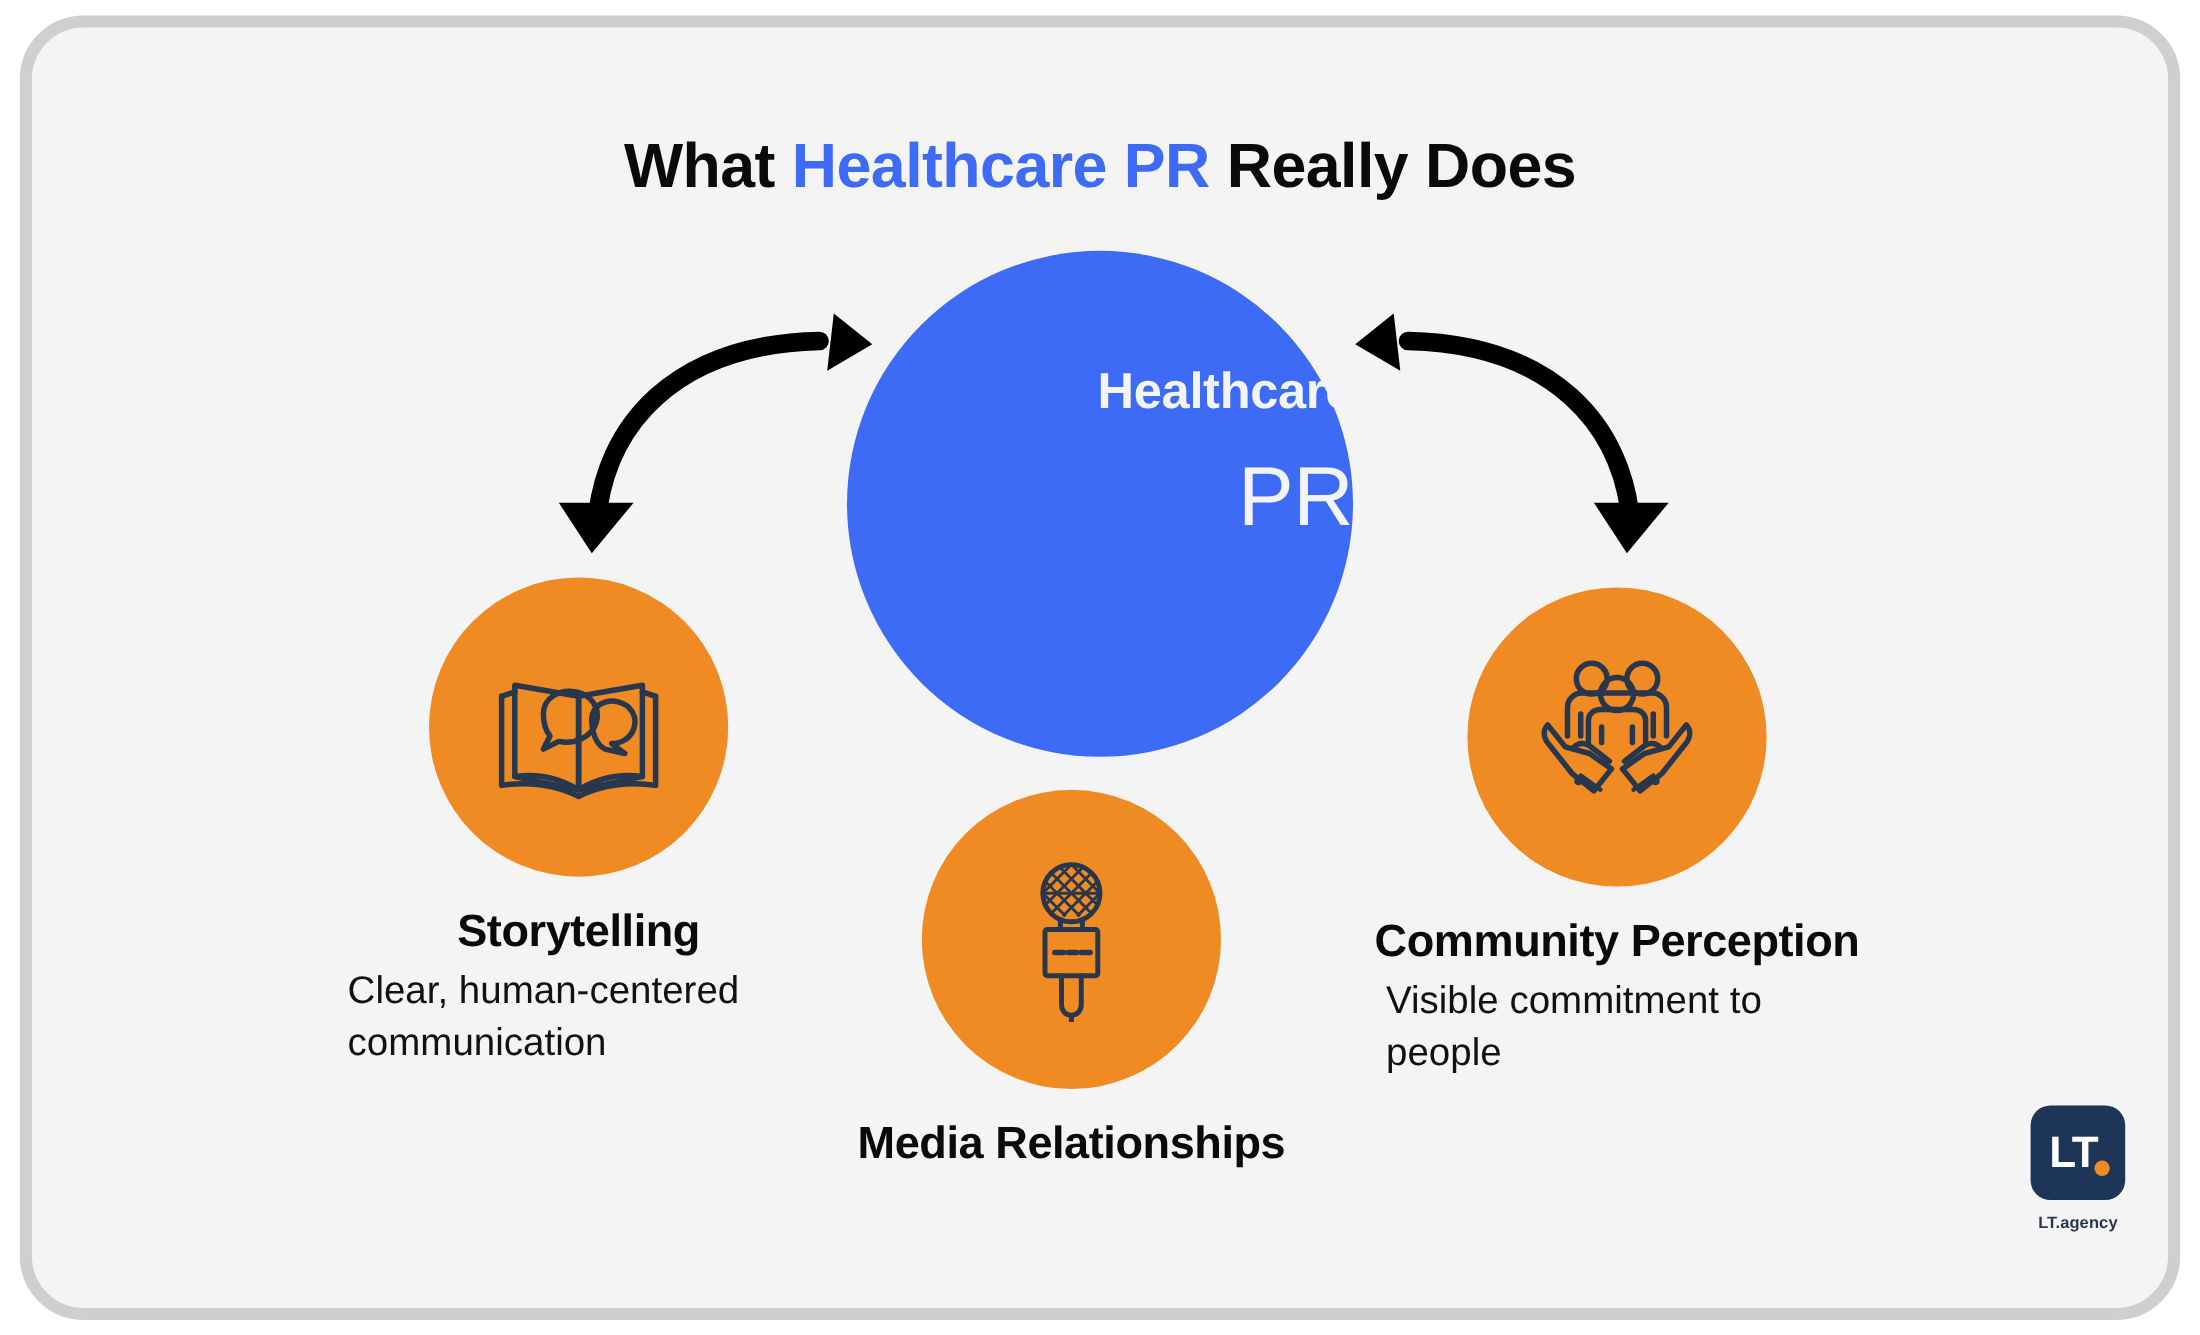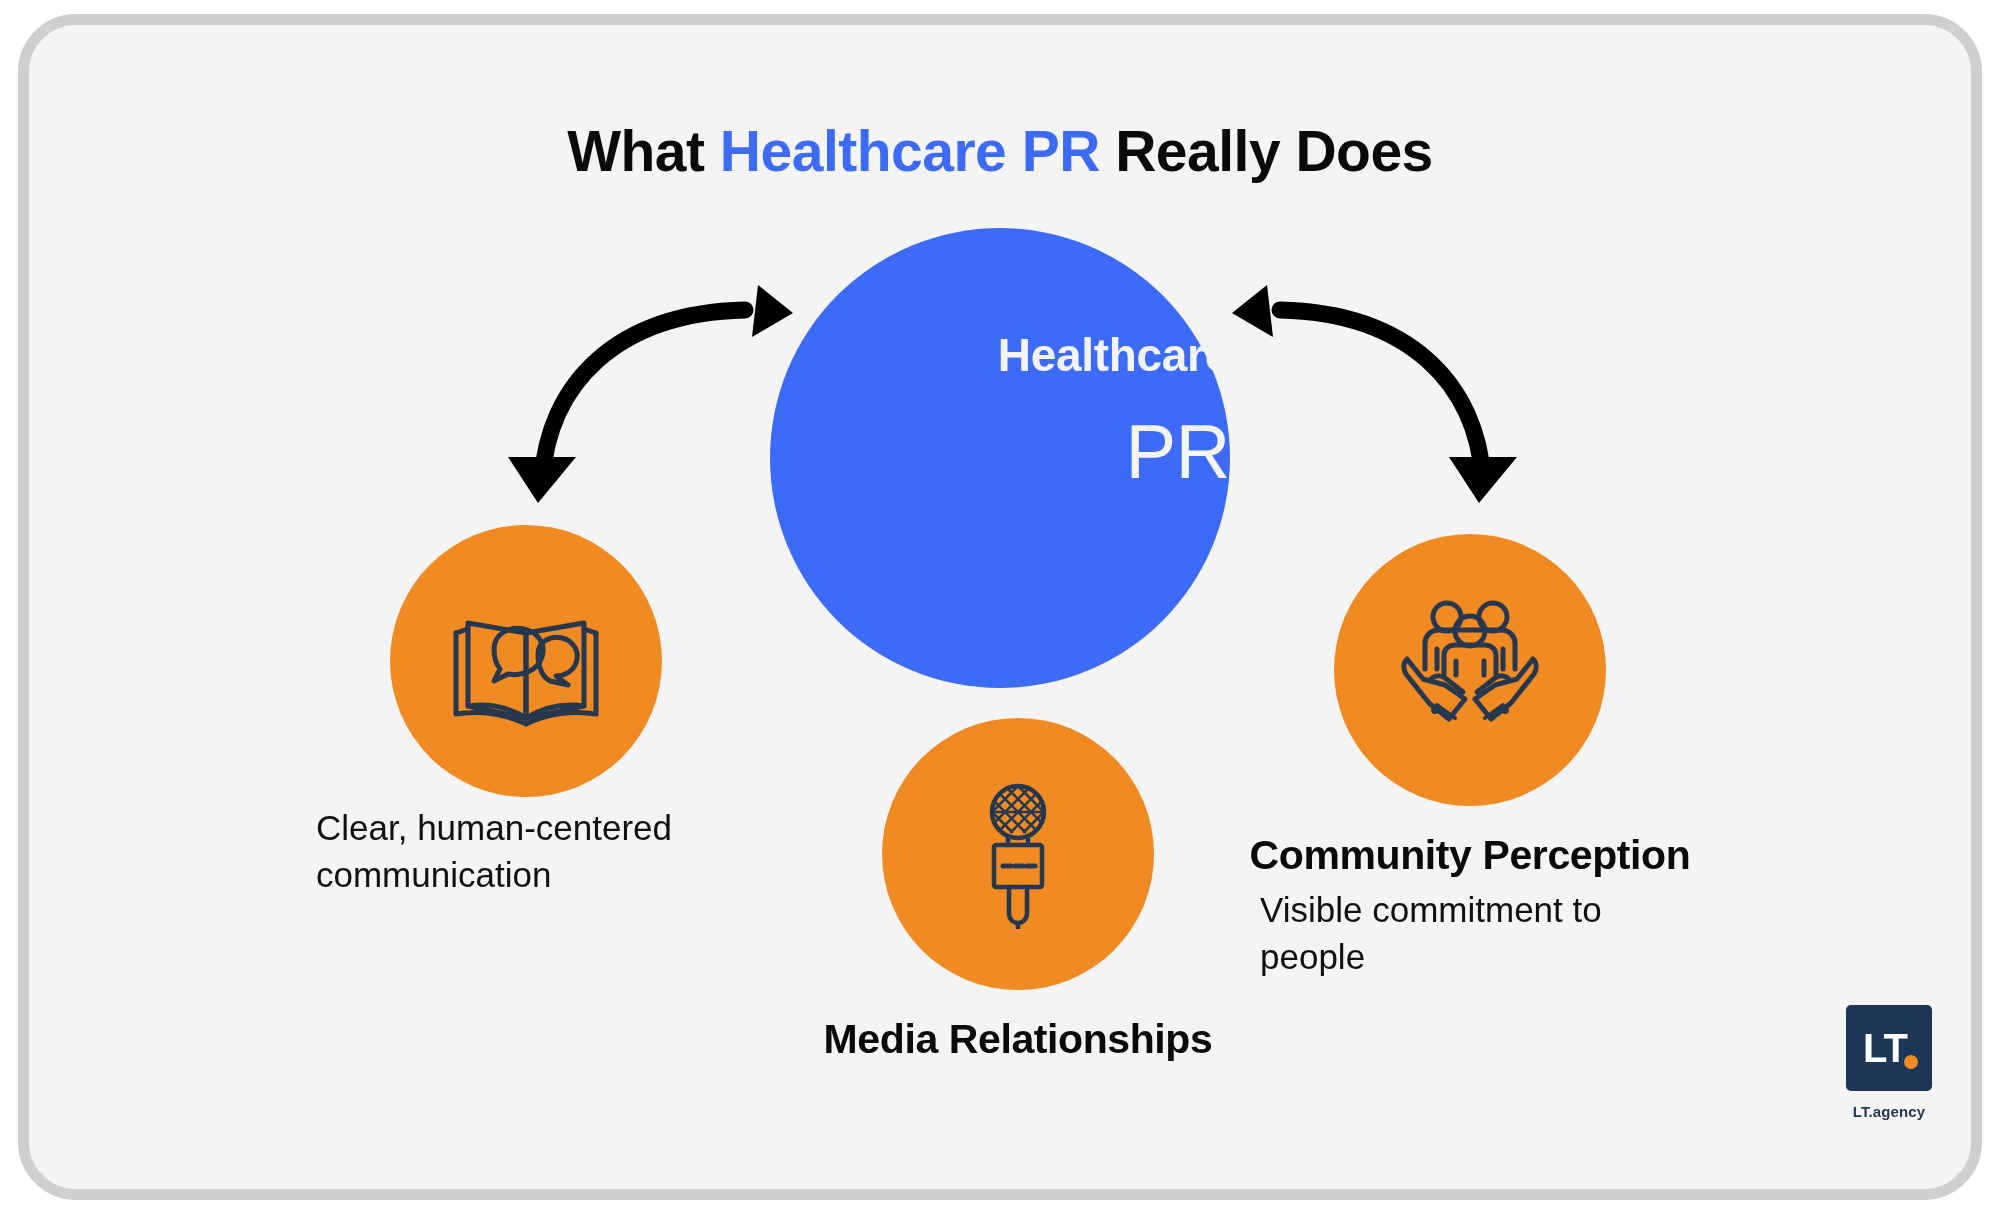--- a/index.html
+++ b/index.html
@@ -145,37 +145,37 @@
   .node-desc {
     margin-top: 8px;
     font-size: 35px;
     font-weight: normal;
     color: #111111;
     line-height: 1.33;
     max-width: 420px;
   }
 
   .node-story     { left: 316px;  top: 525px;  width: 420px; }
-  .node-media     { left: 808px;  top: 718px;  width: 420px; }
+  .node-media     { left: 764px;  top: 718px;  width: 420px; }
   .node-community { left: 1260px; top: 534px;  width: 420px; }
 
   
   .logo-wrap {
     position: absolute;
     left: 1830px;
     top: 1005px;
     width: 118px;
     display: flex;
     flex-direction: column;
     align-items: center;
   }
   .logo-tile {
     width: 86px;
     height: 86px;
-    border-radius: 5px;
+    border-radius: 18px;
     background: #1d3557;
     position: relative;
   }
   .logo-tile .lt {
     position: absolute;
     left: 0; top: 0; right: 0; bottom: 0;
     display: flex;
     align-items: center;
     justify-content: center;
     color: #ffffff;
@@ -253,20 +253,21 @@
           <path d="M 48 68 C 48 53, 63 45, 78 48 C 92 51, 100 63, 96 76
                    C 92 89, 76 96, 62 93 L 48 100 L 54 88
                    C 50 83, 48 76, 48 68 Z"></path>
 
           <path d="M 92 73 C 92 61, 104 54, 116 57 C 128 60, 134 71, 130 82
                    C 127 90, 119 95, 110 95 L 122 104 L 104 100
                    C 96 96, 92 85, 92 73 Z"></path>
         </g>
       </svg>
     </div>
+    <div class="node-title">Storytelling</div>
     <div class="node-desc">Clear, human-centered communication</div>
   </div>
 
   <div class="node node-media">
     <div class="node-circle">
       <svg width="150" height="150" viewBox="0 0 150 150">
         <defs>
           <clipPath id="micHeadClip">
             <circle cx="75" cy="33" r="26"></circle>
           </clipPath>

